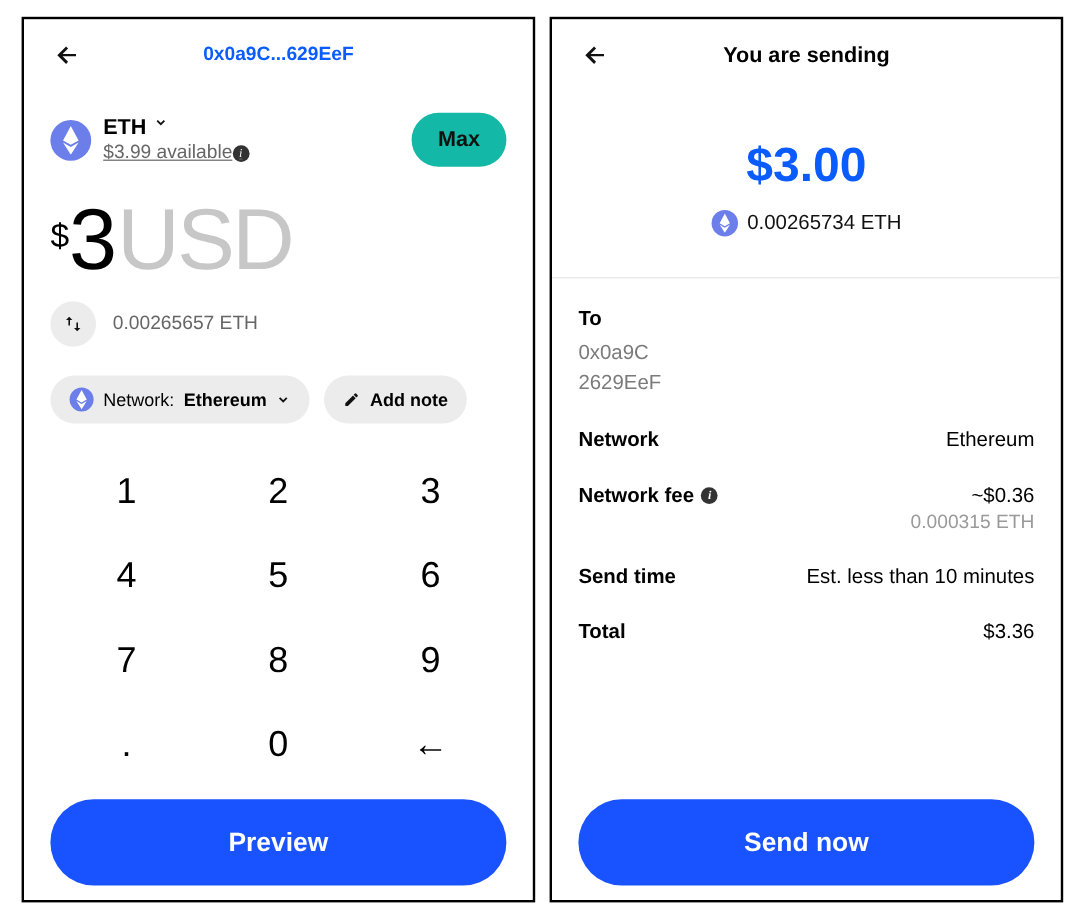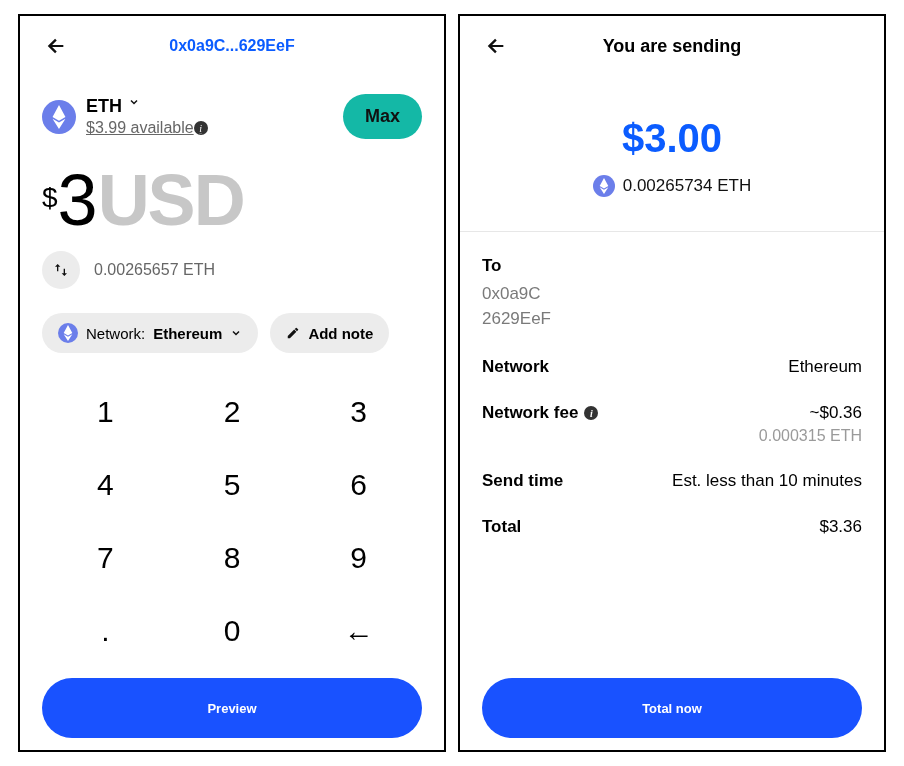--- a/index.html
+++ b/index.html
@@ -37,31 +37,31 @@
   
   .asset-row { display:flex; align-items:center; margin-top:30px; }
   .asset-text { margin-left:10px; }
   .asset-line1 { display:flex; gap:6px; font-weight:700; font-size:18px; }
   .asset-line2 { color:#666; font-size:16px; display:flex; align-items:center; gap:0; margin-top:2px;text-decoration:underline;}
   .info-dot { width:14px; height:14px; border-radius:50%; background:#333; color:#fff; font-size:10px; display:flex; align-items:center; justify-content:center; font-style:italic; font-family:serif;}
   .max-btn { margin-left:auto; background:#14b8a6; color:#111; font-weight:700; padding:12px 22px; border-radius:28px; font-size:18px; cursor:pointer;}
   .amount-row { display:flex; align-items:baseline; margin-top:20px; }
   .amount-dollar { font-size:28px; font-weight:500; transform:translateY(-18px); }
   .amount-val { font-size:72px; font-weight:500; letter-spacing:-2px; }
-  .amount-unit { font-size:72px; font-weight:700; color:#c7c7c7; letter-spacing:-2px; margin-left:2px;}
+  .amount-unit { font-size:72px; font-weight:400; color:#c7c7c7; letter-spacing:-2px; margin-left:2px;}
   .swap-row { display:flex; align-items:center; gap:14px; margin-top:10px;}
   .swap-btn { width:38px; height:38px; border-radius:50%; background:#ececec; display:flex; align-items:center; justify-content:center; cursor:pointer;}
   .swap-sub { color:#666; font-size:16px; }
   .chips-row { display:flex; gap:12px; margin-top:24px; }
   .chip { background:#ececec; border-radius:24px; padding:10px 16px; display:flex; align-items:center; gap:8px; font-size:15px; cursor:pointer;}
   .chip .eth-circle { width:20px; height:20px; }
   .chip b { font-weight:700; }
   .keypad { margin-top:22px; display:grid; grid-template-columns:repeat(3,1fr); grid-template-rows:repeat(4,1fr); flex:1; }
   .key { display:flex; align-items:center; justify-content:center; font-size:30px; font-weight:400; cursor:pointer; user-select:none;}
-  .primary-btn { margin-top:10px; background:#1952ff; color:#fff; font-weight:700; font-size:13px; border-radius:36px; height:60px; display:flex; align-items:center; justify-content:center; cursor:pointer;}
+  .primary-btn { margin-top:10px; background:#1952ff; color:#fff; font-weight:700; font-size:22px; border-radius:36px; height:72px; display:flex; align-items:center; justify-content:center; cursor:pointer;}
 
   
   .confirm-amount { text-align:center; margin-top:52px; }
   .confirm-usd { color:#0b5cff; font-weight:800; font-size:40px; }
   .confirm-sub { display:flex; align-items:center; justify-content:center; gap:8px; margin-top:14px; font-size:17px; color:#111; }
   .divider { height:1px; background:#e7e7e7; margin:34px -22px 0; }
   .detail-block { margin-top:24px; }
   .to-label { font-weight:700; font-size:17px; }
   .to-val { color:#7a7a7a; font-size:17px; margin-top:6px; line-height:1.45;}
   .row2 { display:flex; justify-content:space-between; align-items:flex-start; margin-top:26px; }
@@ -211,14 +211,14 @@
       <div class="val">Est. less than 10 minutes</div>
     </div>
 
     <div class="row2">
       <div class="lab">Total</div>
       <div class="val">$3.36</div>
     </div>
   </div>
 
   <div class="spacer"></div>
-  <div class="primary-btn">Total now</div>
+  <div class="primary-btn">Send now</div>
 </div>
 
 </body></html>

